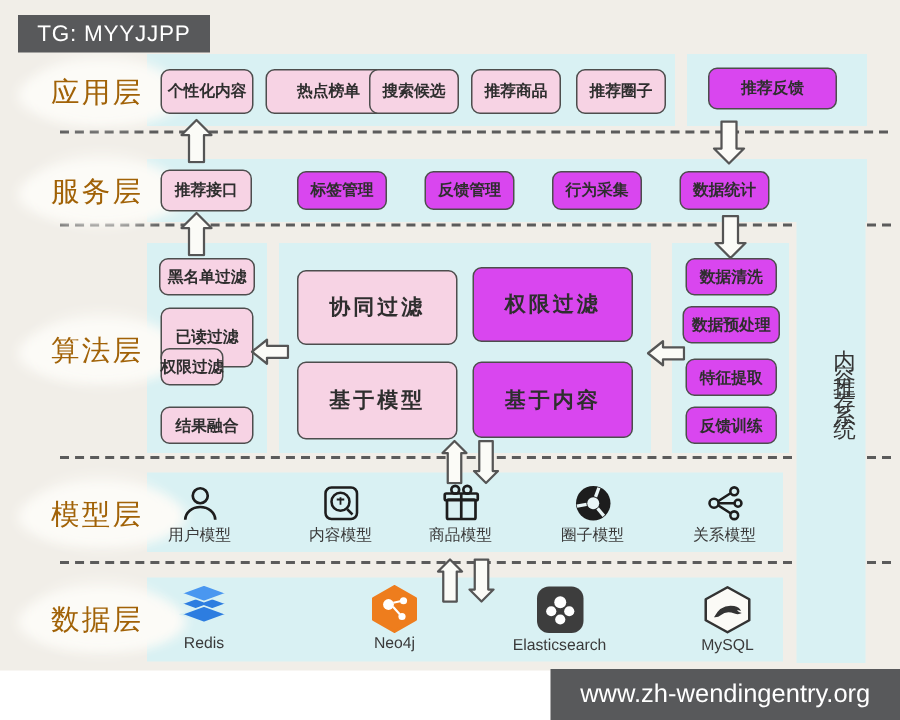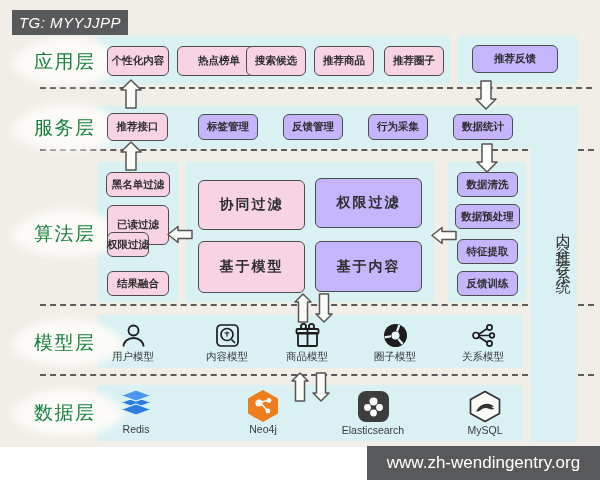--- a/index.html
+++ b/index.html
@@ -7,34 +7,34 @@
     width:600px;height:480px;position:relative;overflow:hidden;
     background:#ffffff;
     font-family:"Liberation Sans",sans-serif;
   }
   .canvas{position:absolute;left:0;top:0;width:600px;height:447px;background:#f1eee8;}
   .strip{position:absolute;background:#d9f1f3;z-index:1;}
   .dash{position:absolute;height:0;border-top:2px dashed #5b5b5b;z-index:2;}
   .cloud{position:absolute;background:#fcfbf7;border-radius:50%;z-index:2;
     box-shadow:0 0 10px 7px #fcfbf7,16px 3px 8px 2px #fcfbf7,-16px 3px 8px 2px #fcfbf7;}
   .layer-label{position:absolute;z-index:3;font-family:"DejaVu Serif",serif;
-    font-size:19px;color:#15803d;letter-spacing:1.5px;white-space:nowrap;}
+    font-size:19px;color:#a16207;letter-spacing:1.5px;white-space:nowrap;}
   .box{position:absolute;z-index:3;box-sizing:border-box;border:1.6px solid #4d4d4d;
     border-radius:6px;display:flex;align-items:center;justify-content:center;
     font-size:10.5px;font-weight:600;color:#2e2e2e;white-space:nowrap;}
   .pink{background:#f7d3e4;}
-  .green{background:#c4b5fd;}
+  .green{background:#d946ef;}
   .bigbox{font-size:14px;font-weight:700;letter-spacing:2px;text-align:center;}
   .arrow{position:absolute;z-index:4;}
   .arrow polygon{fill:#fbfbf7;stroke:#555;stroke-width:1.5;stroke-linejoin:round;}
   .item{position:absolute;z-index:3;display:flex;flex-direction:column;align-items:center;}
   .item .ilabel{font-size:10.5px;color:#3a3a3a;margin-top:1px;white-space:nowrap;}
   .badge{position:absolute;z-index:6;background:#58595b;color:#ffffff;
     display:flex;align-items:center;justify-content:center;}
-  .badge.top{left:12px;top:10px;width:116px;height:25px;font-size:15px;letter-spacing:.5px;font-style:italic;}
+  .badge.top{left:12px;top:10px;width:128px;height:25px;font-size:15px;letter-spacing:.5px;}
   .badge.bottom{left:367px;top:446px;width:233px;height:34px;font-size:17px;}
   .side-title{position:absolute;z-index:3;left:538px;top:178px;width:34px;height:140px;
     writing-mode:vertical-rl;text-orientation:upright;letter-spacing:9px;
     font-family:"DejaVu Serif",serif;font-size:15px;color:#363636;text-align:center;}
   svg{display:block;}
 </style>
 </head>
 <body>
 
 <div class="canvas"></div>

